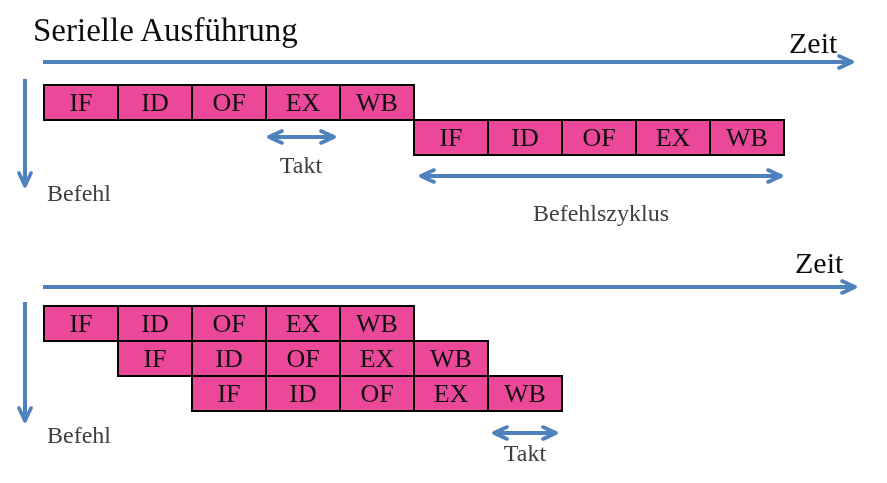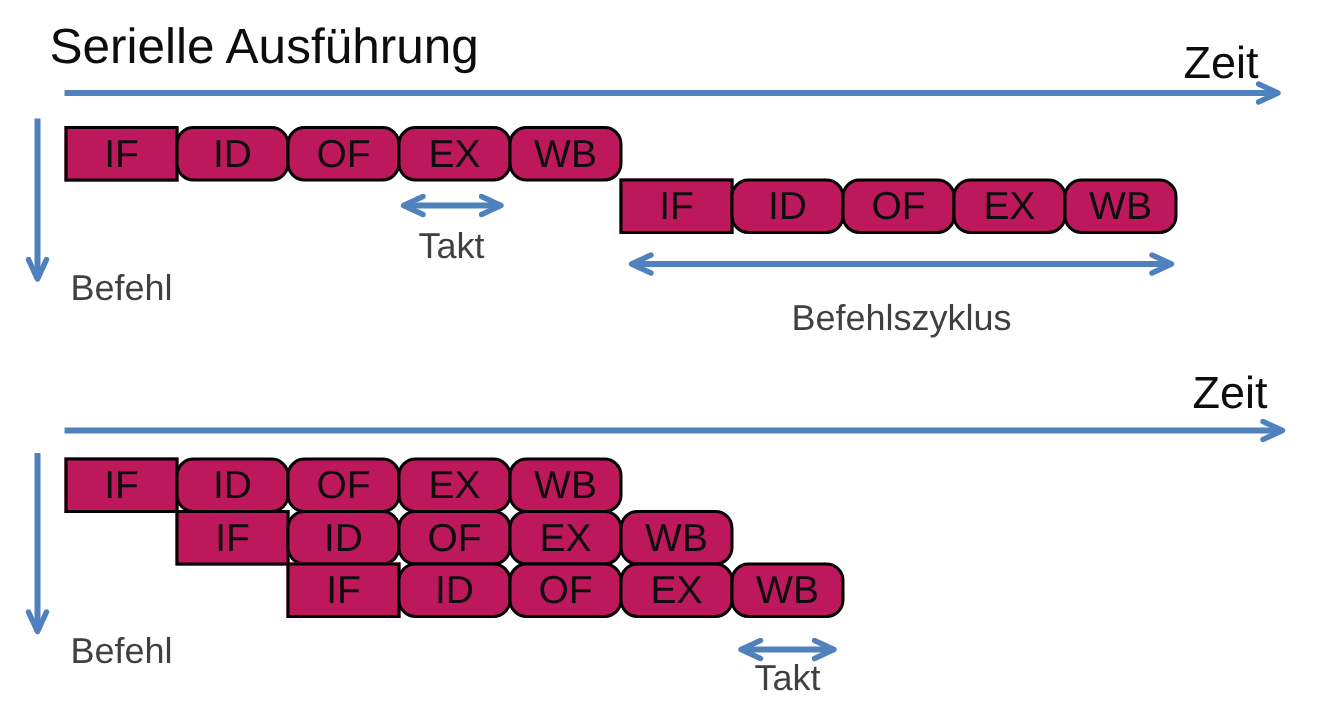--- a/index.html
+++ b/index.html
@@ -5,21 +5,21 @@
   html, body {
     margin: 0;
     padding: 0;
     background: #ffffff;
   }
   #stage {
     position: relative;
     width: 887px;
     height: 483px;
     background: #ffffff;
-    font-family: Liberation Sans, sans-serif;
+    font-family: Liberation Serif, serif;
     color: #000000;
     overflow: hidden;
   }
   .abs { position: absolute; }
   .section-title {
     font-size: 33px;
     line-height: 1.15;
     color: #0d0d0d;
     white-space: nowrap;
   }
@@ -40,28 +40,28 @@
   }
   .row {
     position: absolute;
     display: flex;
   }
   .cell {
     width: 76px;
     height: 37px;
     box-sizing: border-box;
     border: 2px solid #000000;
-    background: #be185d;
+    background: #ec4899;
     display: flex;
     align-items: center;
     justify-content: center;
     font-size: 26px;
     color: #0d0d0d;
   }
-  .cell + .cell { margin-left: -2px; border-radius: 12px; }
+  .cell + .cell { margin-left: -2px; }
   svg.overlay {
     position: absolute;
     left: 0; top: 0;
     width: 887px;
     height: 483px;
     pointer-events: none;
   }
 </style>
 </head>
 <body>

